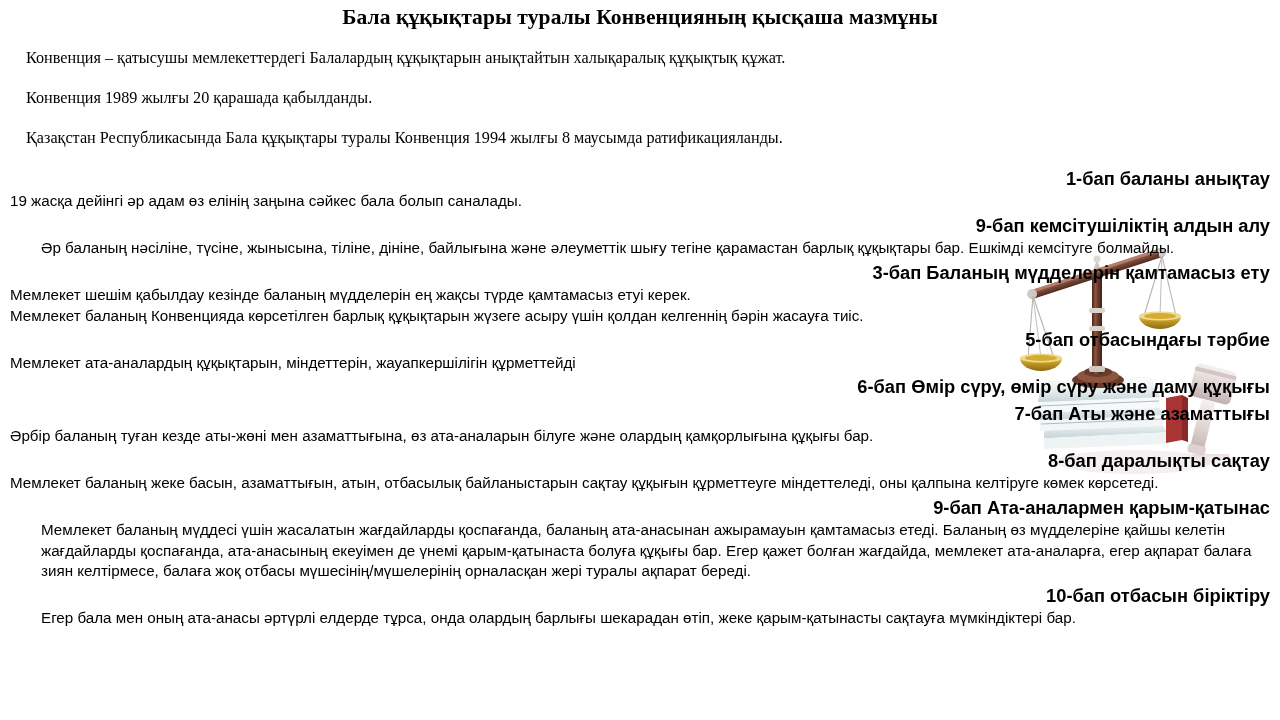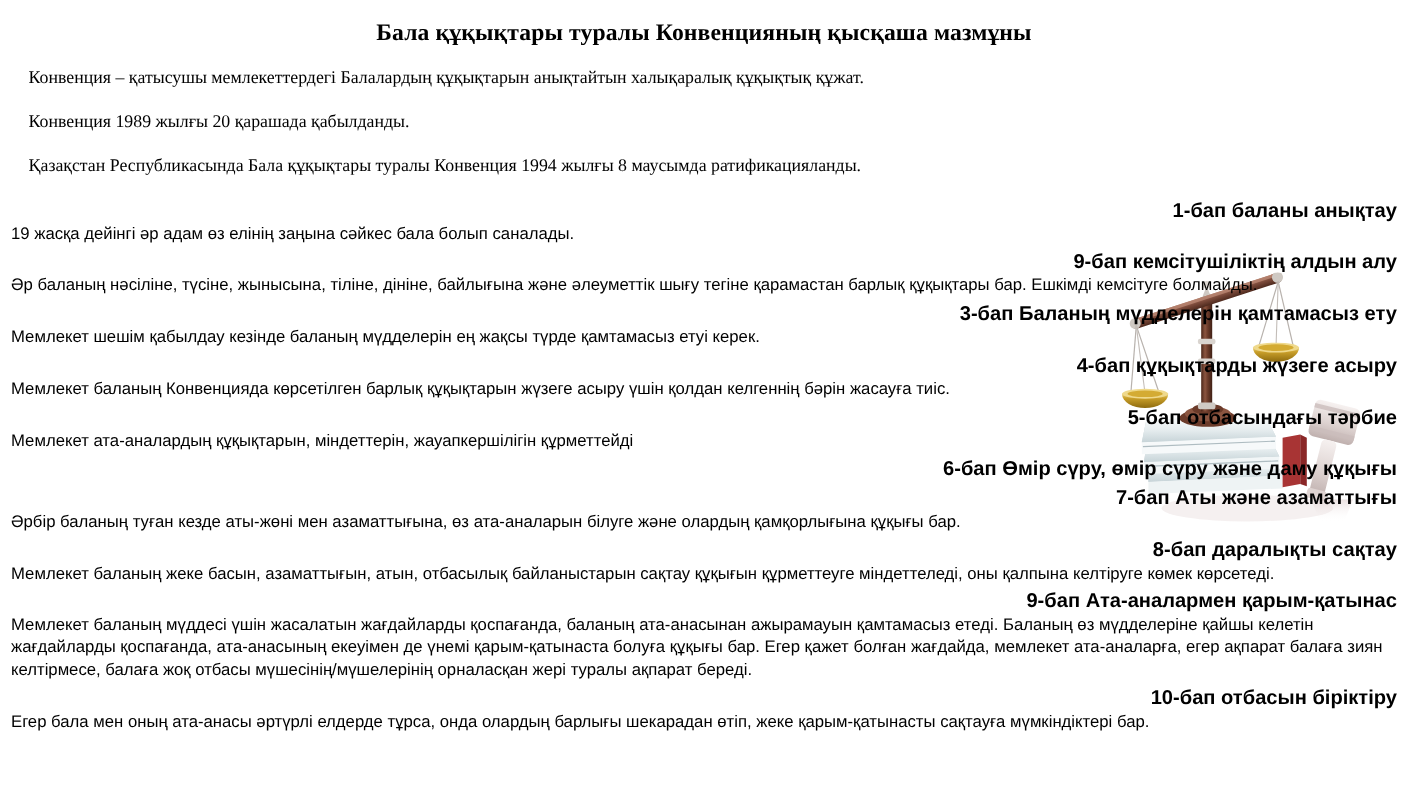--- a/index.html
+++ b/index.html
@@ -24,21 +24,21 @@
     top: 248px;
     width: 250px;
     height: 240px;
     pointer-events: none;
   }
 
   
   #content {
     position: relative;
     z-index: 2;
-    padding: 16px 10px 0 10px;
+    padding: 4px 10px 0 10px;
   }
 
   .doc-title {
     font-family: "Liberation Serif", "DejaVu Serif", serif;
     font-weight: bold;
     font-size: 21.5px;
     line-height: 1.26;
     text-align: center;
     margin: 0 0 3px 0;
     letter-spacing: 0.1px;
@@ -67,21 +67,21 @@
 
   .article-body {
     font-family: "Liberation Sans", "DejaVu Sans", sans-serif;
     font-size: 15.2px;
     line-height: 1.35;
     margin: 0;
     max-width: 1256px;
   }
 
   
-  .article-body.wide  { max-width: 1258px; }
+  .article-body.wide  { max-width: 1258px; margin-left: 31px; }
   .article-body.narrow{ max-width: 1180px; }
 </style>
 </head>
 <body>
 
 <div id="page">
 
   <div id="illustration">
     <svg viewBox="0 0 250 240" width="250" height="240" aria-hidden="true">
       <defs>
@@ -212,21 +212,20 @@
       <h2 class="article-heading">9-бап кемсітушіліктің алдын алу</h2>
       <p class="article-body wide">Әр баланың нәсіліне,  түсіне, жынысына, тіліне,  дініне,  байлығына және әлеуметтік  шығу тегіне қарамастан барлық құқықтары бар. Ешкімді  кемсітуге болмайды.</p>
     </section>
 
     <section class="article">
       <h2 class="article-heading">3-бап Баланың мүдделерін қамтамасыз ету</h2>
       <p class="article-body">Мемлекет  шешім  қабылдау кезінде баланың  мүдделерін ең жақсы түрде қамтамасыз етуі керек.</p>
     </section>
 
     <section class="article">
-      <h2 class="article-heading">4-бап құқықтарды жүзеге асыру</h2>
       <p class="article-body">Мемлекет  баланың Конвенцияда көрсетілген барлық құқықтарын жүзеге асыру үшін қолдан келгеннің  бәрін жасауға тиіс.</p>
     </section>
 
     <section class="article">
       <h2 class="article-heading">5-бап отбасындағы тәрбие</h2>
       <p class="article-body">Мемлекет  ата-аналардың  құқықтарын, міндеттерін,  жауапкершілігін  құрметтейді</p>
     </section>
 
     <section class="article">
       <h2 class="article-heading">6-бап Өмір сүру, өмір сүру және даму құқығы</h2>

